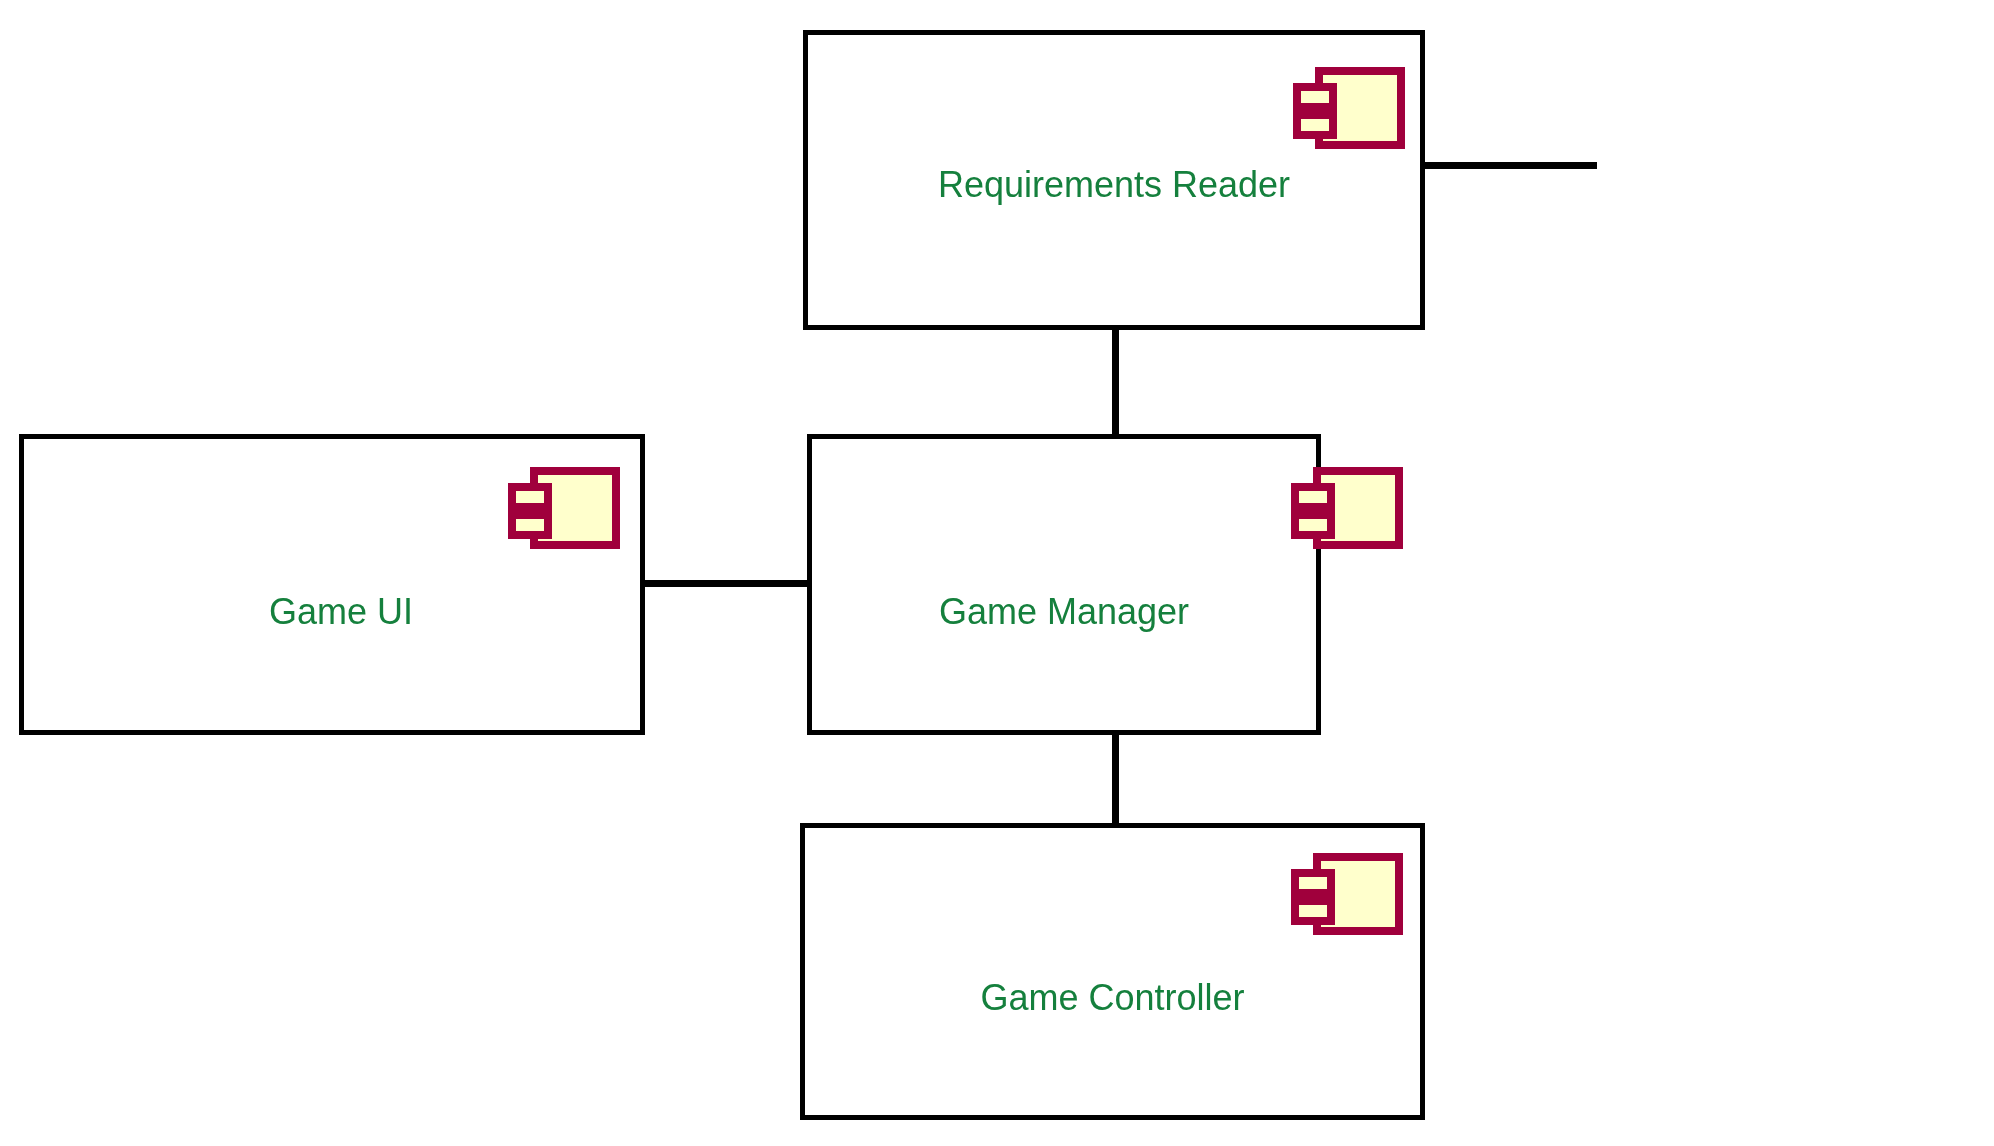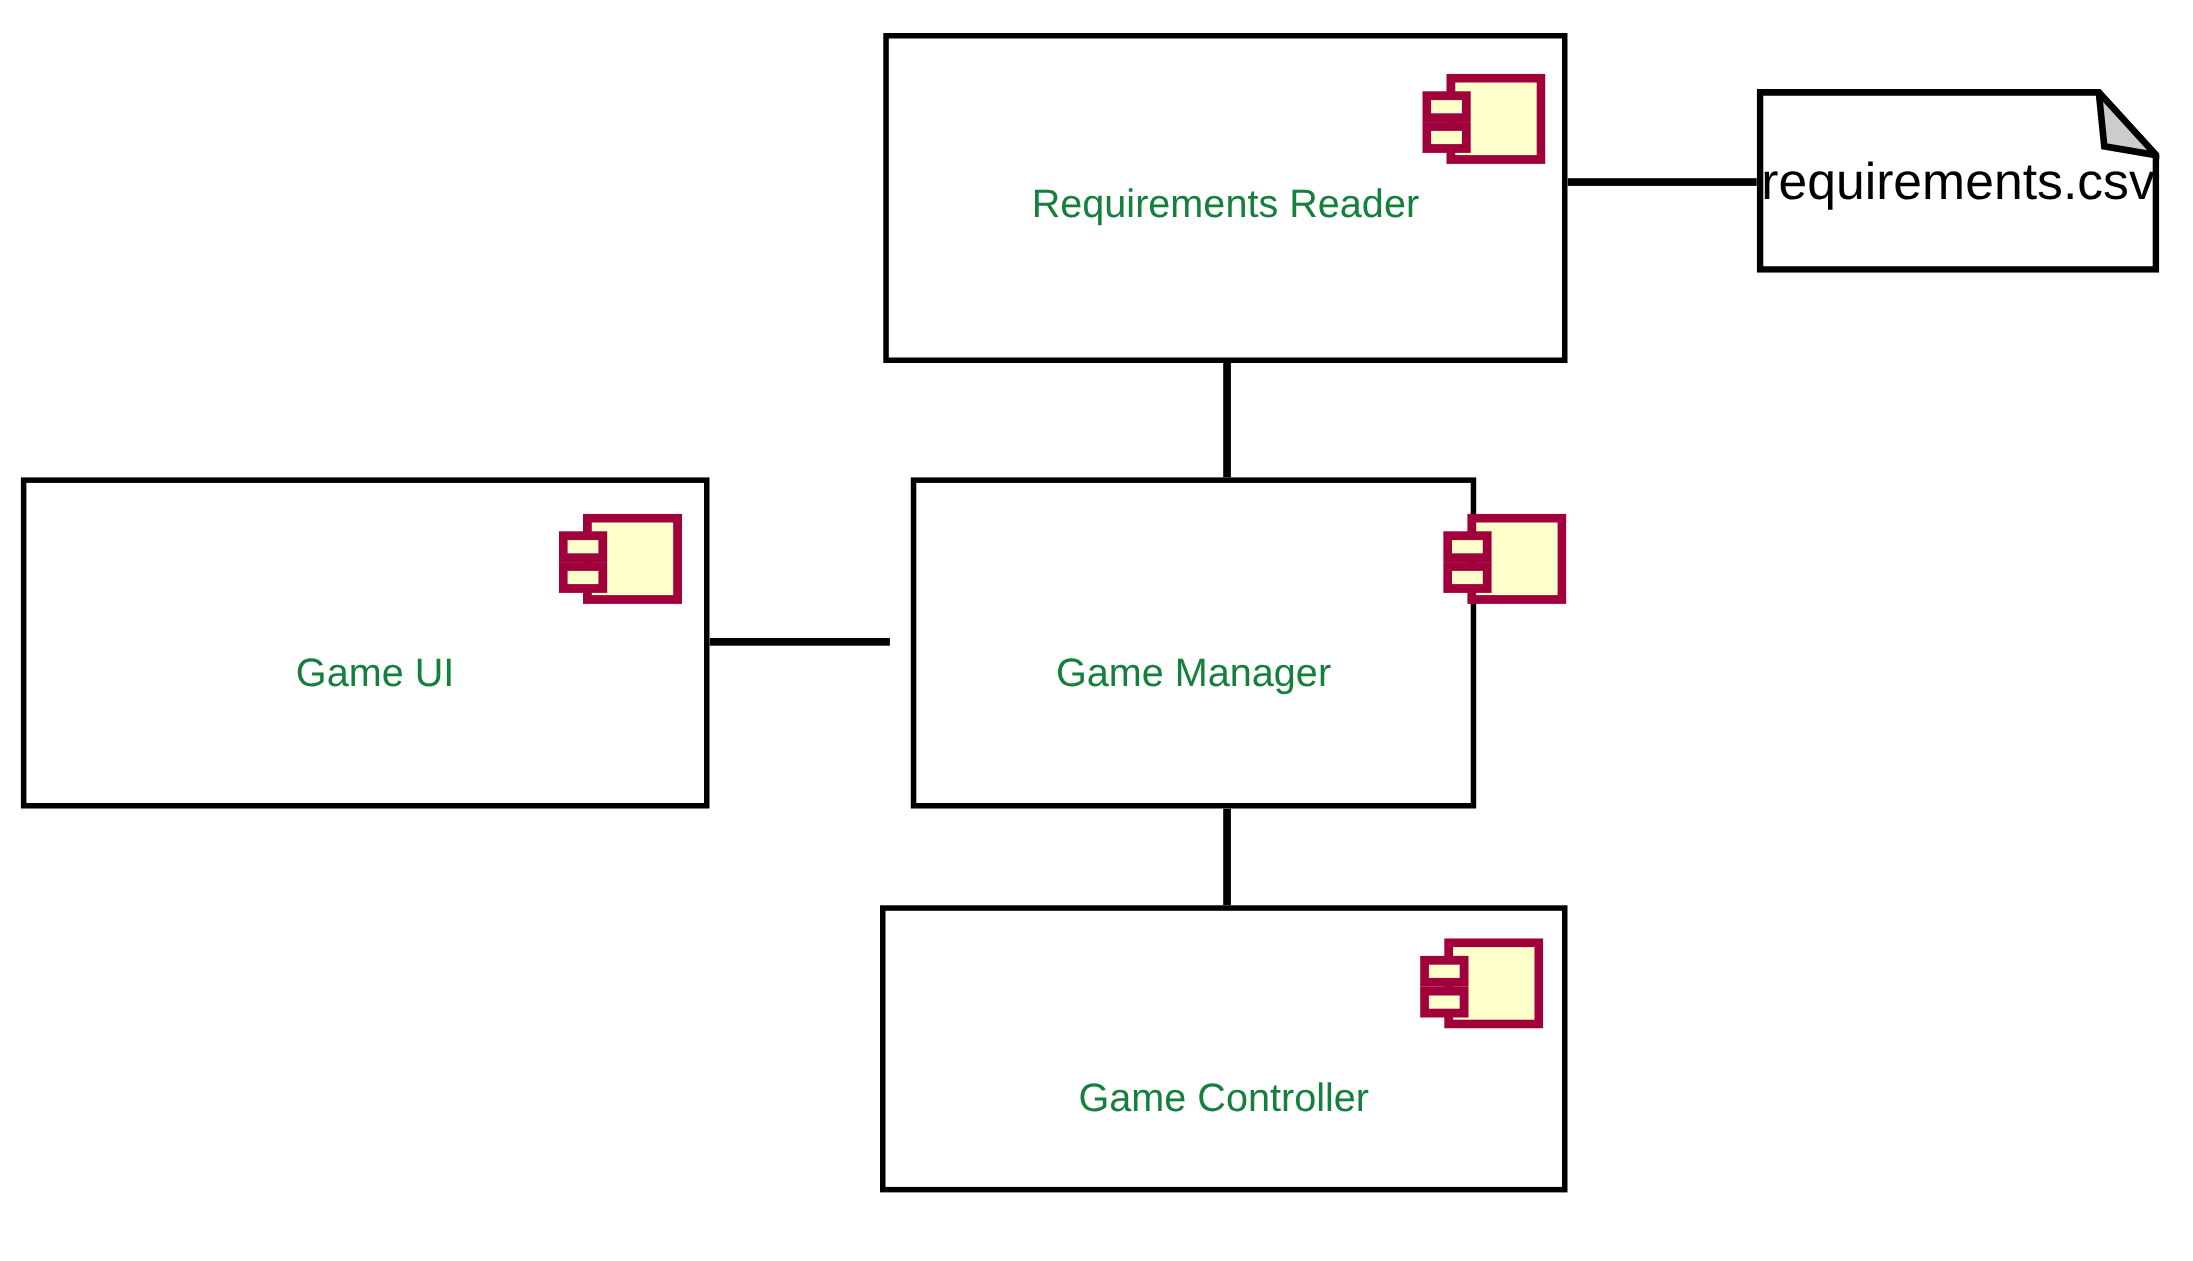--- a/index.html
+++ b/index.html
@@ -98,53 +98,44 @@
     <div class="component-icon" style="left:485px; top:32px;">
       <svg viewBox="0 0 112 82" xmlns="http://www.w3.org/2000/svg">
         <rect x="26" y="4" width="82" height="74" fill="#FFFFCC" stroke="#A0003C" stroke-width="8"></rect>
         <rect x="4" y="20" width="36" height="20" fill="#FFFFCC" stroke="#A0003C" stroke-width="8"></rect>
         <rect x="4" y="48" width="36" height="20" fill="#FFFFCC" stroke="#A0003C" stroke-width="8"></rect>
       </svg>
     </div>
     <div class="component-label" style="top:132px;">Requirements Reader</div>
   </div>
 
-  <div class="artifact-note" style="left:1597px; top:81px; width:366px; height:167px;">
-    <svg width="366" height="167" viewBox="0 0 366 167" xmlns="http://www.w3.org/2000/svg">
-
-      <path d="M 3 3 L 311 3 L 363 60 L 363 164 L 3 164 Z" fill="#FFFFFF" stroke="#000000" stroke-width="6" stroke-linejoin="miter"></path>
-
-      <path d="M 311 3 L 363 60 L 316 52 Z" fill="#CCCCCC" stroke="#000000" stroke-width="6" stroke-linejoin="miter"></path>
-    </svg>
-    <div class="artifact-label" style="top:60px;">requirements.csv</div>
-  </div>
 
   <div class="component-box" style="left:19px; top:434px; width:626px; height:301px;">
     <div class="component-icon" style="left:484px; top:28px;">
       <svg viewBox="0 0 112 82" xmlns="http://www.w3.org/2000/svg">
         <rect x="26" y="4" width="82" height="74" fill="#FFFFCC" stroke="#A0003C" stroke-width="8"></rect>
         <rect x="4" y="20" width="36" height="20" fill="#FFFFCC" stroke="#A0003C" stroke-width="8"></rect>
         <rect x="4" y="48" width="36" height="20" fill="#FFFFCC" stroke="#A0003C" stroke-width="8"></rect>
       </svg>
     </div>
     <div class="component-label" style="top:155px;padding-left:18px;">Game UI</div>
   </div>
 
-  <div class="component-box" style="left:828px; top:434px; width:514px; height:301px;">
+  <div class="component-box" style="left:807px; top:434px; width:514px; height:301px;">
     <div class="component-icon" style="left:479px; top:28px;">
       <svg viewBox="0 0 112 82" xmlns="http://www.w3.org/2000/svg">
         <rect x="26" y="4" width="82" height="74" fill="#FFFFCC" stroke="#A0003C" stroke-width="8"></rect>
         <rect x="4" y="20" width="36" height="20" fill="#FFFFCC" stroke="#A0003C" stroke-width="8"></rect>
         <rect x="4" y="48" width="36" height="20" fill="#FFFFCC" stroke="#A0003C" stroke-width="8"></rect>
       </svg>
     </div>
     <div class="component-label" style="top:155px;">Game Manager</div>
   </div>
 
-  <div class="component-box" style="left:800px; top:823px; width:625px; height:261px;">
+  <div class="component-box" style="left:800px; top:823px; width:625px; height:297px;">
     <div class="component-icon" style="left:486px; top:25px;">
       <svg viewBox="0 0 112 82" xmlns="http://www.w3.org/2000/svg">
         <rect x="26" y="4" width="82" height="74" fill="#FFFFCC" stroke="#A0003C" stroke-width="8"></rect>
         <rect x="4" y="20" width="36" height="20" fill="#FFFFCC" stroke="#A0003C" stroke-width="8"></rect>
         <rect x="4" y="48" width="36" height="20" fill="#FFFFCC" stroke="#A0003C" stroke-width="8"></rect>
       </svg>
     </div>
     <div class="component-label" style="top:152px;">Game Controller</div>
   </div>
 

